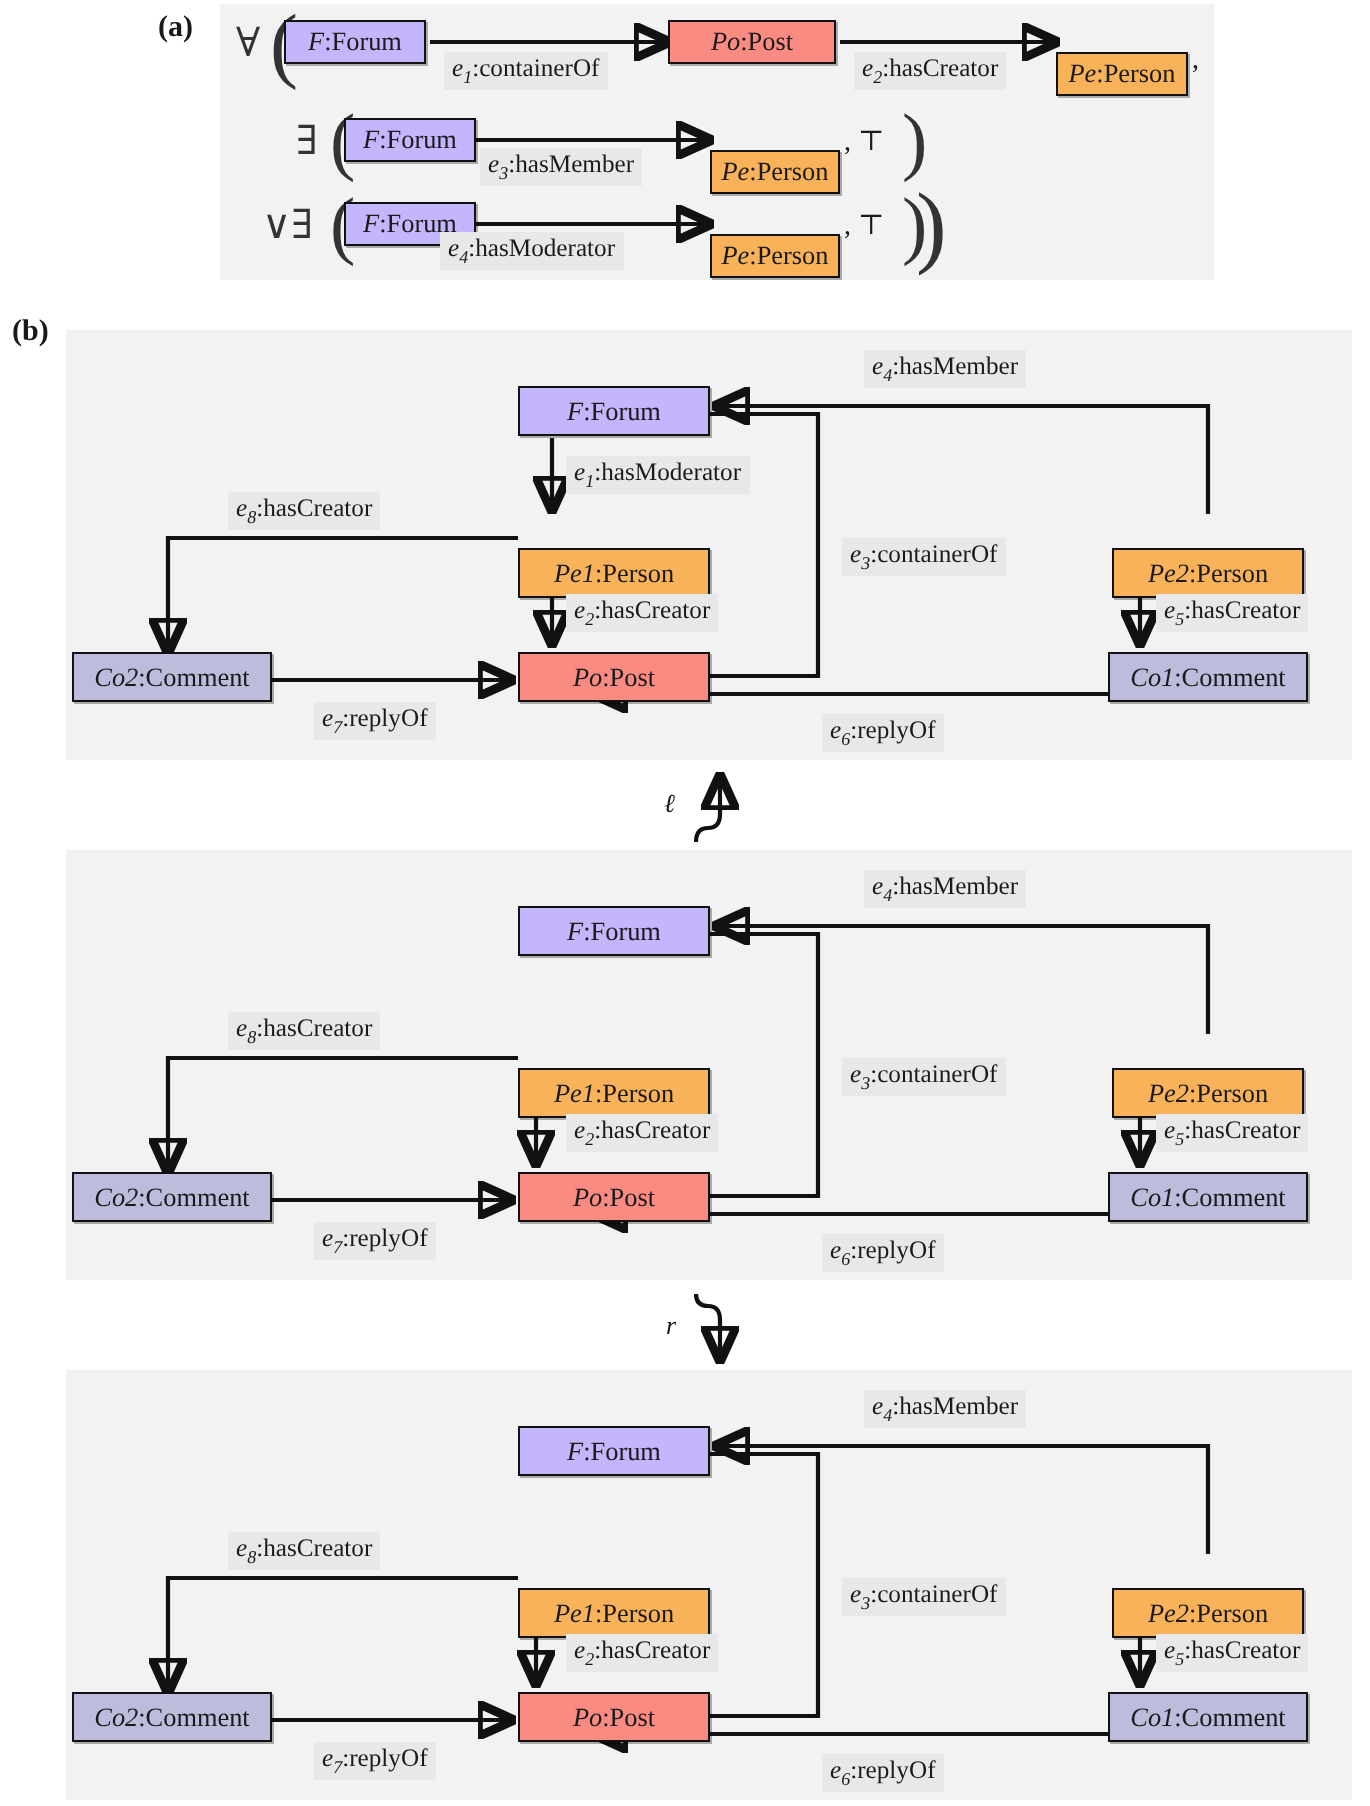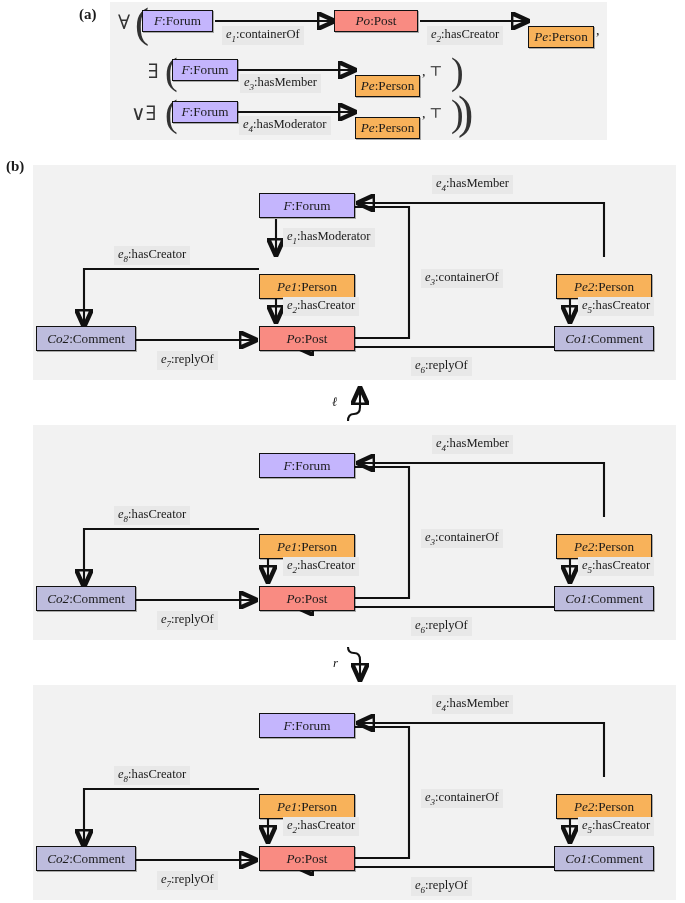--- a/index.html
+++ b/index.html
@@ -99,21 +99,21 @@
     <span><span class="v">Pe</span><span>:Person</span></span>
   </div>
   <div class="plain" style="left:422px;top:65px;">, ⊤</div>
   <div class="paren" style="left:451px;top:52px;font-size:38px;line-height:1;">)</div>
 
   <div class="q" style="left:131px;top:103px;">∨∃</div>
   <div class="paren" style="left:165px;top:94px;font-size:38px;line-height:1;">(</div>
   <div class="node n-forum" style="left:172px;top:101px;width:66px;height:22px;">
     <span><span class="v">F</span><span>:Forum</span></span>
   </div>
-  <div class="lbl" style="left:239px;top:116px;">
+  <div class="lbl" style="left:220px;top:116px;">
     <span class="v">e</span><sub>4</sub><span>:hasModerator</span>
   </div>
   <div class="node n-person" style="left:355px;top:101px;width:65px;height:22px;">
     <span><span class="v">Pe</span><span>:Person</span></span>
   </div>
   <div class="plain" style="left:422px;top:107px;">, ⊤</div>
   <div class="paren" style="left:451px;top:94px;font-size:38px;line-height:1;">)</div>
   <div class="paren" style="left:458px;top:90px;font-size:46px;line-height:1;">)</div>
 
   <div class="tag tag-b">(b)</div>

